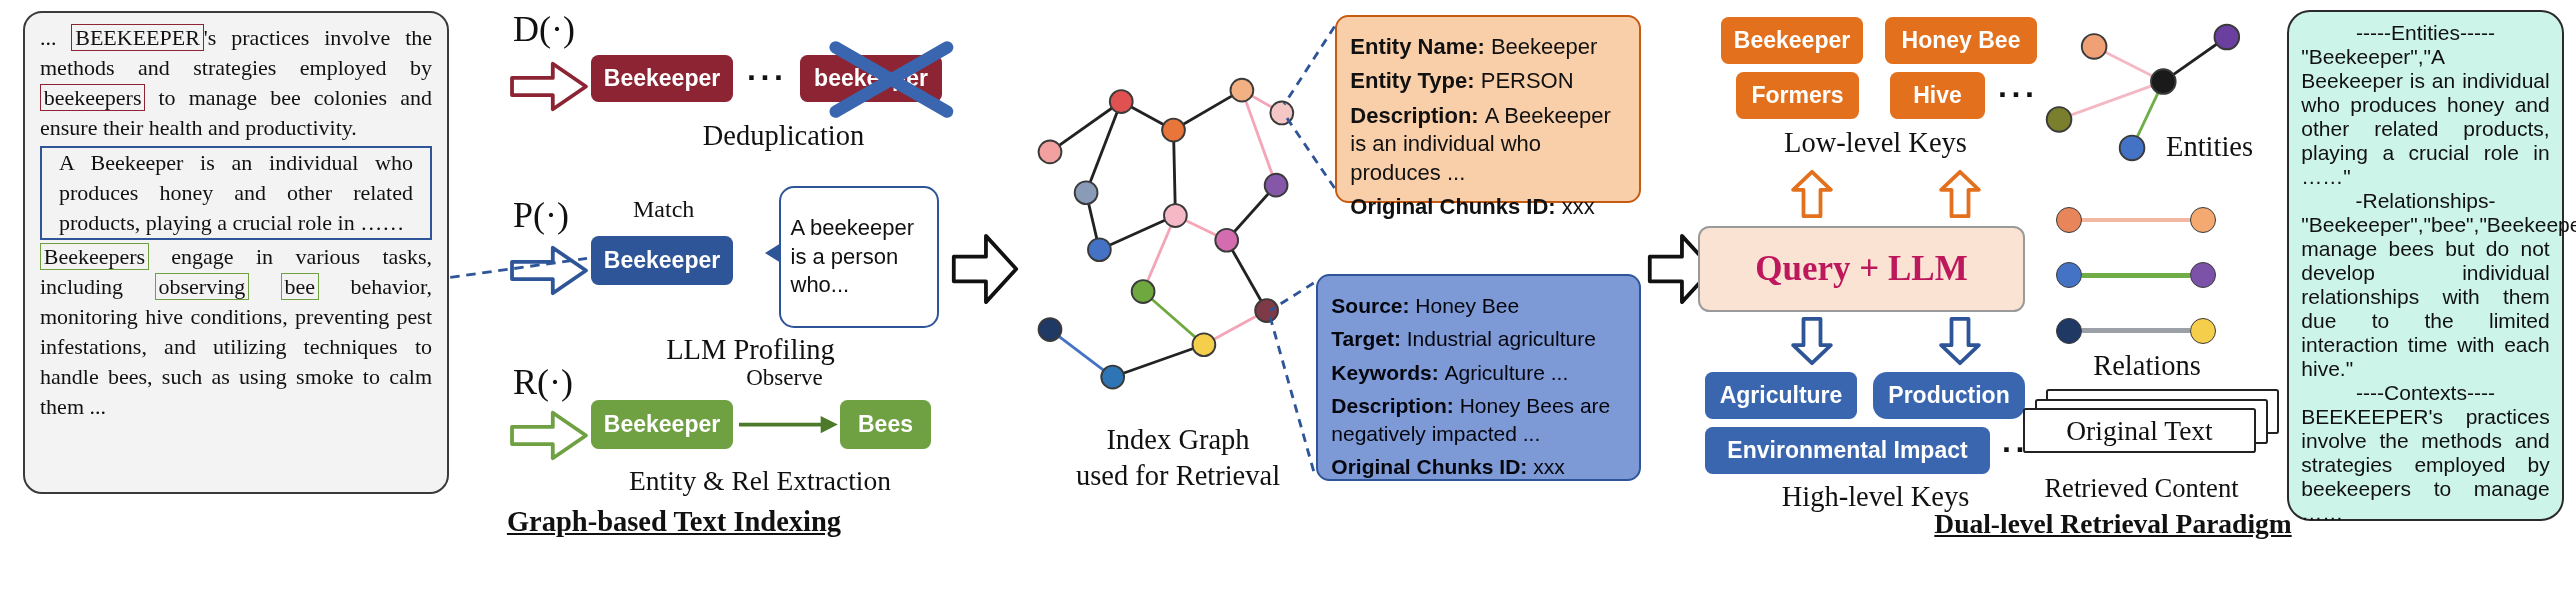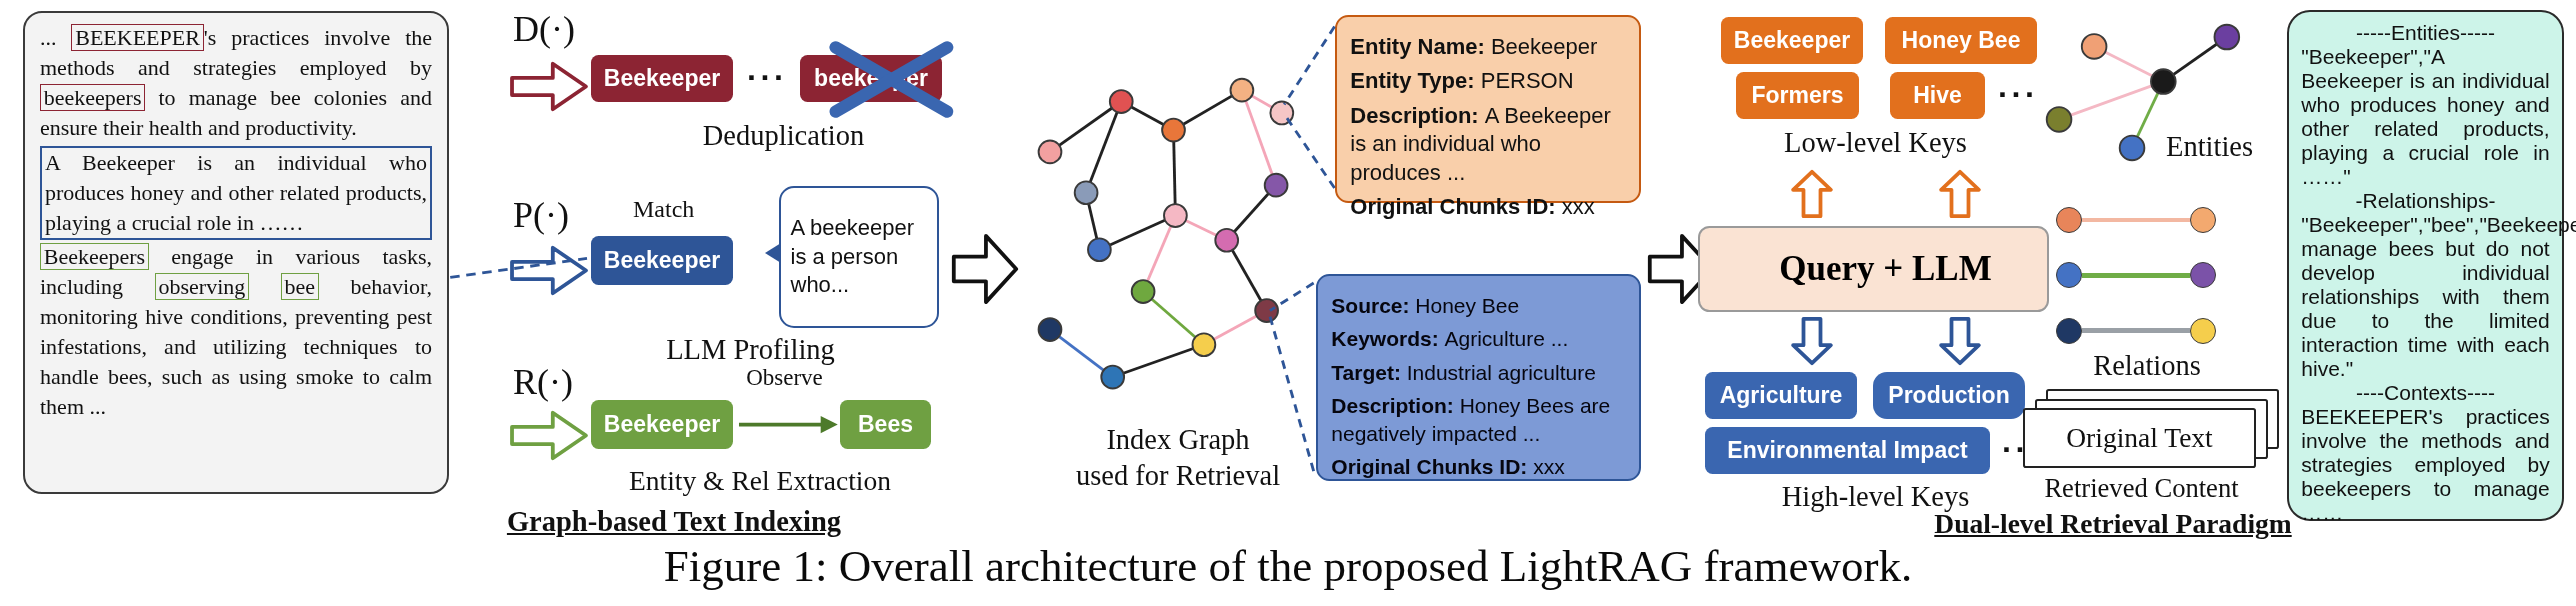--- a/index.html
+++ b/index.html
@@ -8,21 +8,21 @@
   .abs{position:absolute;}
 
   
   .text-panel{left:23px;top:11.4px;width:426px;height:483px;background:#F3F3F3;
     border:2.8px solid #3a3a3a;border-radius:19px;padding:9.5px 15px;box-sizing:border-box;
     font-family:"Liberation Serif",serif;font-size:22px;line-height:30px;text-align:justify;}
   .text-panel p{margin:0;}
   .wbox{padding:0 2.8px;}
   .wbox.red{border:1.9px solid #8C2433;}
   .wbox.green{border:1.9px solid #6FA042;}
-  .blue-block{border:2.8px solid #2E5597;margin:2.8px 0;padding:0 3px;text-align:justify;}
+  .blue-block{border:2.8px solid #2E5597;margin:2.8px 0;padding:0 17px;text-align:justify;}
 
   
   .seclabel{font-family:"Liberation Serif",serif;font-weight:bold;text-decoration:underline;
             font-size:28.5px;text-align:center;white-space:nowrap;}
   .grouplabel{font-family:"Liberation Serif",serif;font-size:28.5px;text-align:center;white-space:nowrap;}
   .oplabel{font-family:"Liberation Serif",serif;font-size:36px;}
 
   
   .badge{display:flex;align-items:center;justify-content:center;color:#fff;font-weight:bold;
          font-size:23px;border-radius:7.6px;height:47px;box-sizing:border-box;padding:0 7.6px;white-space:nowrap;}
@@ -46,29 +46,29 @@
   .fl{font-weight:bold;}
   .fl::after{content:": ";}
   .entity-card{left:1335px;top:15px;width:306px;height:188px;background:#F9CFAA;border:2.8px solid #C55A11;
                padding:9.5px 13.3px;font-size:22px;line-height:28.5px;}
   .relation-card{left:1316px;top:274px;width:325px;height:207px;background:#7D9AD6;border:2.8px solid #2E5597;
                padding:9.5px 13.3px;font-size:21px;line-height:27.5px;color:#06060f;}
 
   
   .query-box{left:1698px;top:226px;width:323px;height:82px;background:#FAE3D3;border:2.4px solid #9a9a9a;
              border-radius:11.4px;display:flex;align-items:center;justify-content:center;
-             font-family:"Liberation Serif",serif;font-weight:bold;font-size:35px;color:#000000;padding-left:24px;}
+             font-family:"Liberation Serif",serif;font-weight:bold;font-size:35px;color:#be185d;}
 
   
   .pair-row{display:flex;align-items:center;margin-bottom:29.4px;}
   .pair-dot{width:26px;height:26px;border-radius:50%;border:1.9px solid #3a3a3a;box-sizing:border-box;flex:none;}
   .pair-line{width:108px;height:4.7px;flex:none;}
 
   
-  .stack-card{width:233px;height:60px;background:#fff;border:2.4px solid #222;border-radius:2.8px;box-sizing:border-box;}
+  .stack-card{width:233px;height:45px;background:#fff;border:2.4px solid #222;border-radius:2.8px;box-sizing:border-box;}
   .stack-front{display:flex;align-items:center;justify-content:center;
                font-family:"Liberation Serif",serif;font-size:27.5px;}
 
   
   .output-panel{left:2287px;top:9.5px;width:277px;height:511px;background:#CDF4E9;border:2.8px solid #2a2a2a;
                 border-radius:23px;box-sizing:border-box;padding:9.5px 12.3px;font-size:21px;line-height:24px;}
   .output-panel .hd{text-align:center;white-space:nowrap;}
   .output-panel .bd{text-align:justify;}
 
   .caption{left:0;top:540px;width:2576px;text-align:center;font-family:"Liberation Serif",serif;
@@ -166,22 +166,22 @@
 
   <div class="abs card entity-card">
     <div class="row"><span class="fl">Entity Name</span><span>Beekeeper</span></div>
     <div class="row"><span class="fl">Entity Type</span><span>PERSON</span></div>
     <div class="row"><span class="fl">Description</span><span>A Beekeeper is an individual who produces ...</span></div>
     <div class="row"><span class="fl">Original Chunks ID</span><span>xxx</span></div>
   </div>
 
   <div class="abs card relation-card">
     <div class="row"><span class="fl">Source</span><span>Honey Bee</span></div>
+    <div class="row"><span class="fl">Target</span><span>Industrial agriculture</span></div>
     <div class="row"><span class="fl">Keywords</span><span>Agriculture ...</span></div>
-    <div class="row"><span class="fl">Target</span><span>Industrial agriculture</span></div>
     <div class="row"><span class="fl">Description</span><span>Honey Bees are negatively impacted ...</span></div>
     <div class="row"><span class="fl">Original Chunks ID</span><span>xxx</span></div>
   </div>
 
   <svg class="abs" style="left:1646px;top:228px;" width="70" height="82" viewBox="0 0 74 86">
     <path d="M4 30 H38 V8 L70 43 L38 78 V56 H4 Z" fill="#fff" stroke="#111" stroke-width="4" stroke-linejoin="round"></path>
   </svg>
 
   <div class="abs badge orange" style="left:1721px;top:17px;width:142px;">Beekeeper</div>
   <div class="abs badge orange" style="left:1885px;top:17px;width:152px;">Honey Bee</div>
@@ -255,21 +255,20 @@
 
   <div class="abs output-panel">
     <div class="hd">-----Entities-----</div>
     <div class="bd">"Beekeeper","A Beekeeper is an individual who produces honey and other related products, playing a crucial role in ……"</div>
     <div class="hd">-Relationships-</div>
     <div class="bd">"Beekeeper","bee","Beekeepers manage bees but do not develop individual relationships with them due to the limited interaction time with each hive."</div>
     <div class="hd">----Contexts----</div>
     <div class="bd">BEEKEEPER's practices involve the methods and strategies employed by beekeepers to manage ……</div>
   </div>
 
-  <div class="abs caption">Figure 1: Overall architecture of the proposed LightRAG framework.</div>
 
   <svg class="abs" style="left:0;top:0;pointer-events:none;" width="2576" height="606" viewBox="0 0 2712 638">
 
     <line x1="474" y1="292" x2="618" y2="272" stroke="#2E5597" stroke-width="3" stroke-dasharray="10 7"></line>
 
     <line x1="778" y1="447" x2="866" y2="447" stroke="#4d7a2a" stroke-width="4"></line>
     <polygon points="864,438 882,447 864,456" fill="#4d7a2a"></polygon>
 
     <line x1="1405" y1="28" x2="1352" y2="110" stroke="#2E5597" stroke-width="3" stroke-dasharray="9 7"></line>
     <line x1="1405" y1="198" x2="1352" y2="120" stroke="#2E5597" stroke-width="3" stroke-dasharray="9 7"></line>

